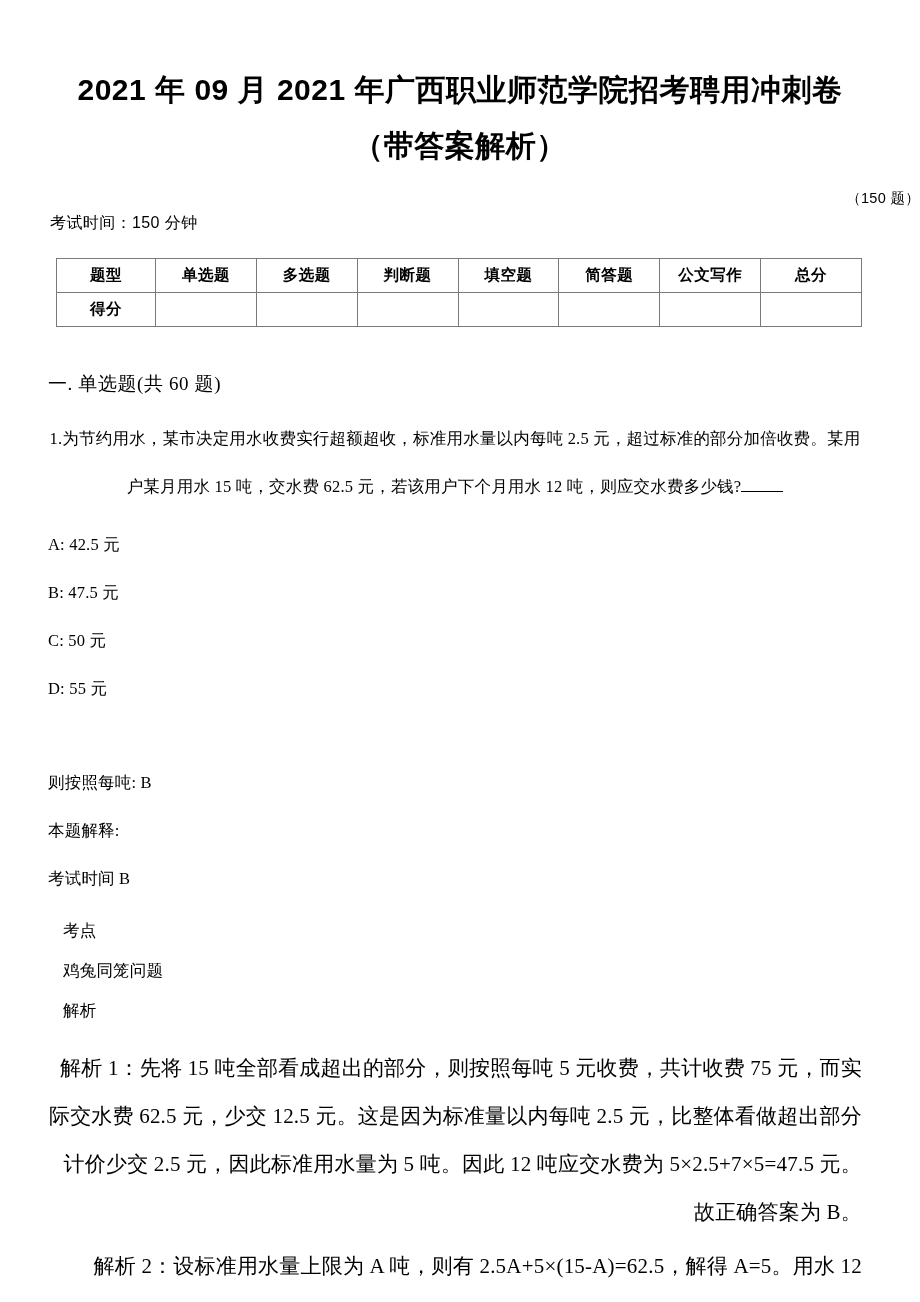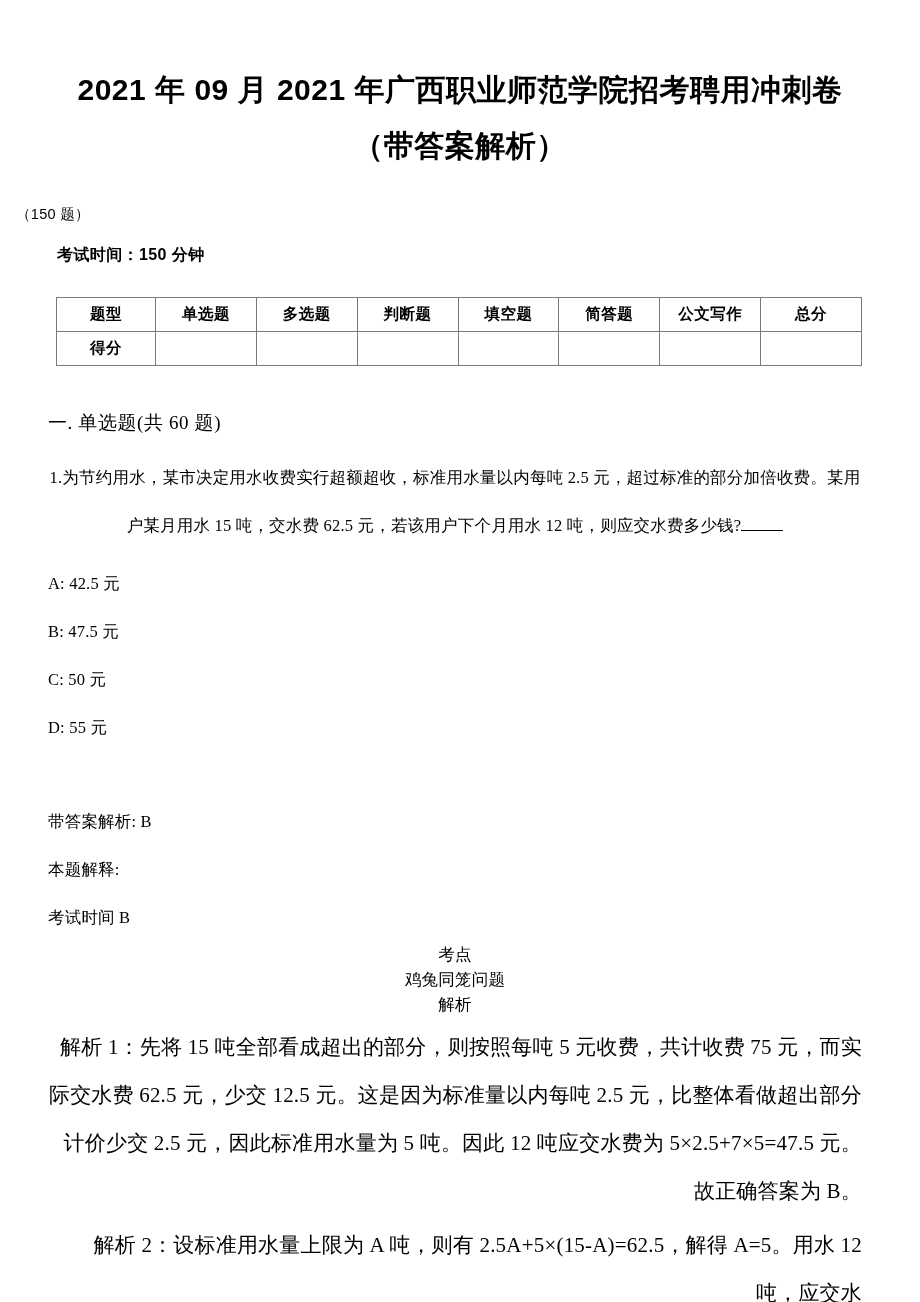--- a/index.html
+++ b/index.html
@@ -36,32 +36,32 @@
     letter-spacing: 0.5px;
     margin: 0;
     padding: 62px 70px 0 70px;
     box-sizing: border-box;
   }
 
   
   .sub-count {
     font-family: "Liberation Sans", "DejaVu Sans", sans-serif;
     font-size: 14.5px;
-    text-align: left;
-    margin: 16px;
+    text-align: right;
+    margin: 0;
     padding-top: 15px;
     letter-spacing: 0.3px;
   }
 
   
   .exam-time {
     font-family: "Liberation Sans", "DejaVu Sans", sans-serif;
-    font-weight: bold;
+    font-weight: normal;
     font-size: 16px;
-    margin: 7px;
+    margin: 0;
     padding: 5px 0 0 50px;
     letter-spacing: 0.4px;
   }
 
   
   .table-wrap {
     padding: 24px 0 0 56px;
   }
   table.score-table {
     border-collapse: collapse;
@@ -116,23 +116,22 @@
     font-size: 16.5px;
     line-height: 48px;
     margin: 0;
     letter-spacing: 0.2px;
   }
   .answer-gap { height: 46px; }
 
   p.tight-line {
     font-size: 16.5px;
     line-height: 25px;
-    margin: 0;
-    letter-spacing: 0.2px;
-    text-align: center;
+    margin: 15px;
+    letter-spacing: 0.2px;
   }
 
   p.explain {
     font-size: 21px;
     line-height: 48px;
     margin: 0;
     padding-top: 6px;
     text-align: right;
     letter-spacing: 0.2px;
   }
@@ -191,21 +190,21 @@
 
     <div class="opt-gap"></div>
 
     <p class="option">A: 42.5 元</p>
     <p class="option">B: 47.5 元</p>
     <p class="option">C: 50 元</p>
     <p class="option">D: 55 元</p>
 
     <div class="answer-gap"></div>
 
-    <p class="meta-line">带答案解析: B</p>
+    <p class="meta-line">则按照每吨: B</p>
     <p class="meta-line">本题解释:</p>
     <p class="meta-line">考试时间 B</p>
 
     <p class="tight-line">考点</p>
     <p class="tight-line">鸡兔同笼问题</p>
     <p class="tight-line">解析</p>
 
     <p class="explain">解析 1：先将 15 吨全部看成超出的部分，则按照每吨 5 元收费，共计收费 75 元，而实际交水费 62.5 元，少交 12.5 元。这是因为标准量以内每吨 2.5 元，比整体看做超出部分计价少交 2.5 元，因此标准用水量为 5 吨。因此 12 吨应交水费为 5×2.5+7×5=47.5 元。故正确答案为 B。</p>
     <p class="explain">解析 2：设标准用水量上限为 A 吨，则有 2.5A+5×(15-A)=62.5，解得 A=5。用水 12 吨，应交水</p>
 

